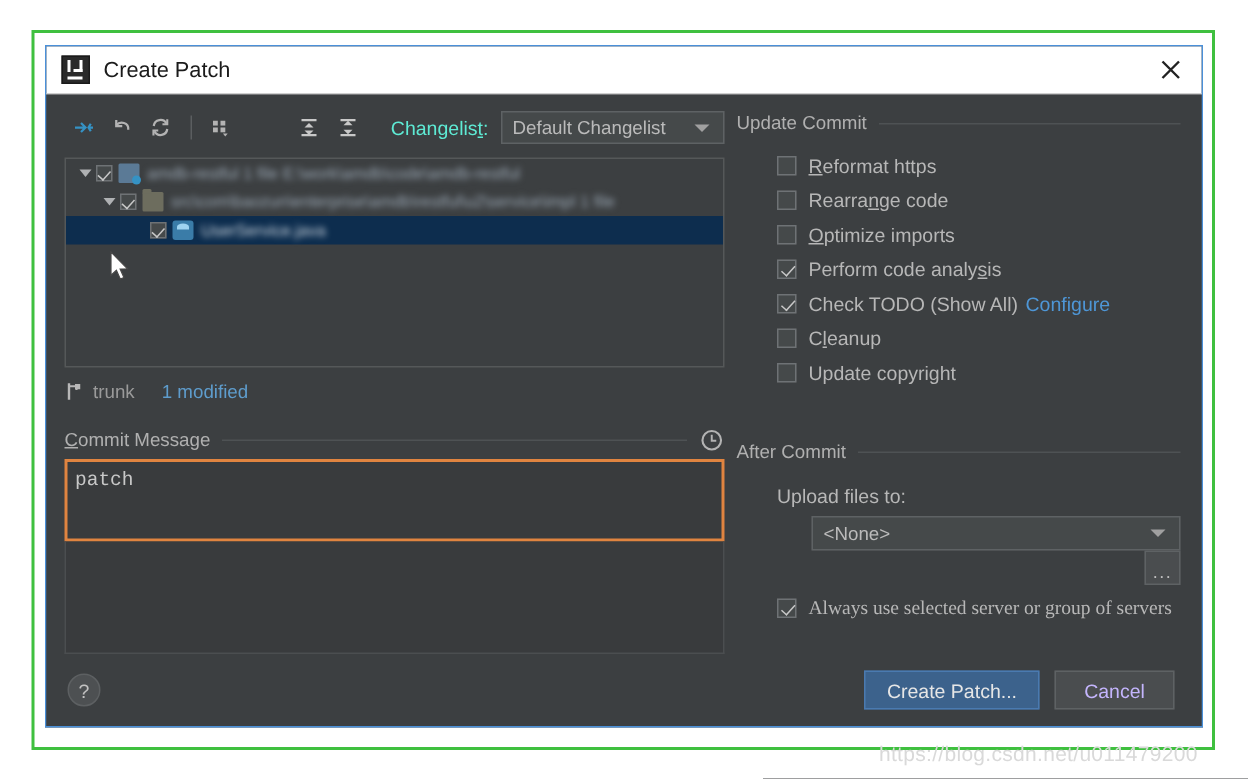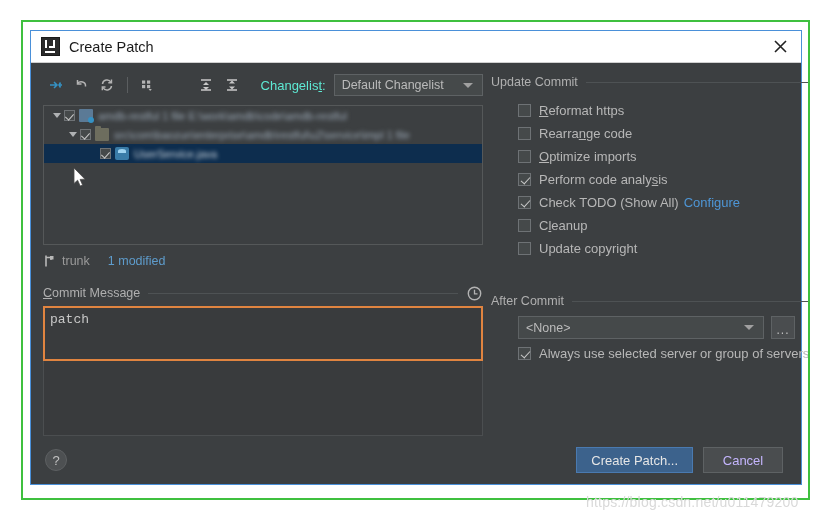--- a/index.html
+++ b/index.html
@@ -187,21 +187,21 @@
     content:"";position:absolute;left:3.5px;top:1px;width:4px;height:8px;
     border:solid #c9c9c9;border-width:0 1.7px 1.7px 0;transform:rotate(42deg);
   }
   .chk-label{font-size:13px;color:#b7b7b7;white-space:nowrap;}
   .chk-label u{text-decoration:underline;}
   .link{color:#4e96d6;margin-left:5px;font-size:13px;cursor:pointer;}
   #upload-label{
     font-size:13px;color:#b7b7b7;padding-left:27px;margin-top:13px;
   }
   #upload-row{
-    display:flex;align-items:flex-end;padding-left:27px;margin-top:6px;
+    display:flex;align-items:flex-end;padding-left:27px;margin-top:6px;flex-direction:column;
   }
   #server-combo{
     width:246px;height:23px;background:#45494a;border:1px solid #5e6264;
     display:flex;align-items:center;box-sizing:border-box;cursor:pointer;
   }
   #server-combo .sv-val{
     font-size:12.5px;color:#bbbbbb;padding-left:7px;flex:1;white-space:nowrap;
   }
   #browse-btn{
     width:24px;height:23px;margin-left:7px;background:#4a4d4f;border:1px solid #5e6264;
@@ -403,30 +403,31 @@
           <div class="chk-label">Update copyright</div>
         </div>
 
         <div style="height:30px"></div>
 
         <div class="sect-head">
           <span>After Commit</span>
           <div class="sect-rule"></div>
         </div>
 
+        <div id="upload-label">Upload files to:</div>
 
         <div id="upload-row">
           <div id="server-combo">
             <div class="sv-val">&lt;None&gt;</div>
             <div class="combo-arrow"></div>
           </div>
           <div id="browse-btn">...</div>
         </div>
 
-        <div id="always-row" style="display:flex;align-items:center;">
+        <div id="always-row" style="display:flex;align-items:center;font-family:Liberation Serif, serif;">
           <div class="cbox checked"></div>
           <div class="chk-label">Always use selected server or group of servers</div>
         </div>
       </div>
     </div>
 
     <div id="bottom-bar">
       <div id="help-btn">?</div>
       <div id="bottom-spacer"></div>
       <div class="dlg-btn" id="create-patch-btn">Create Patch...</div>

